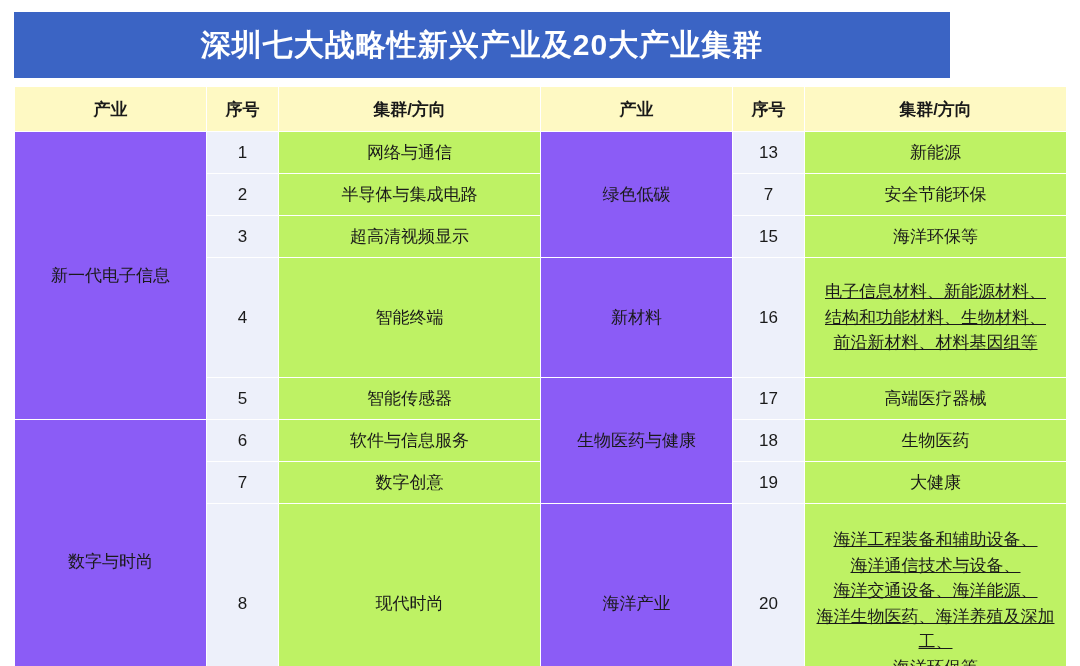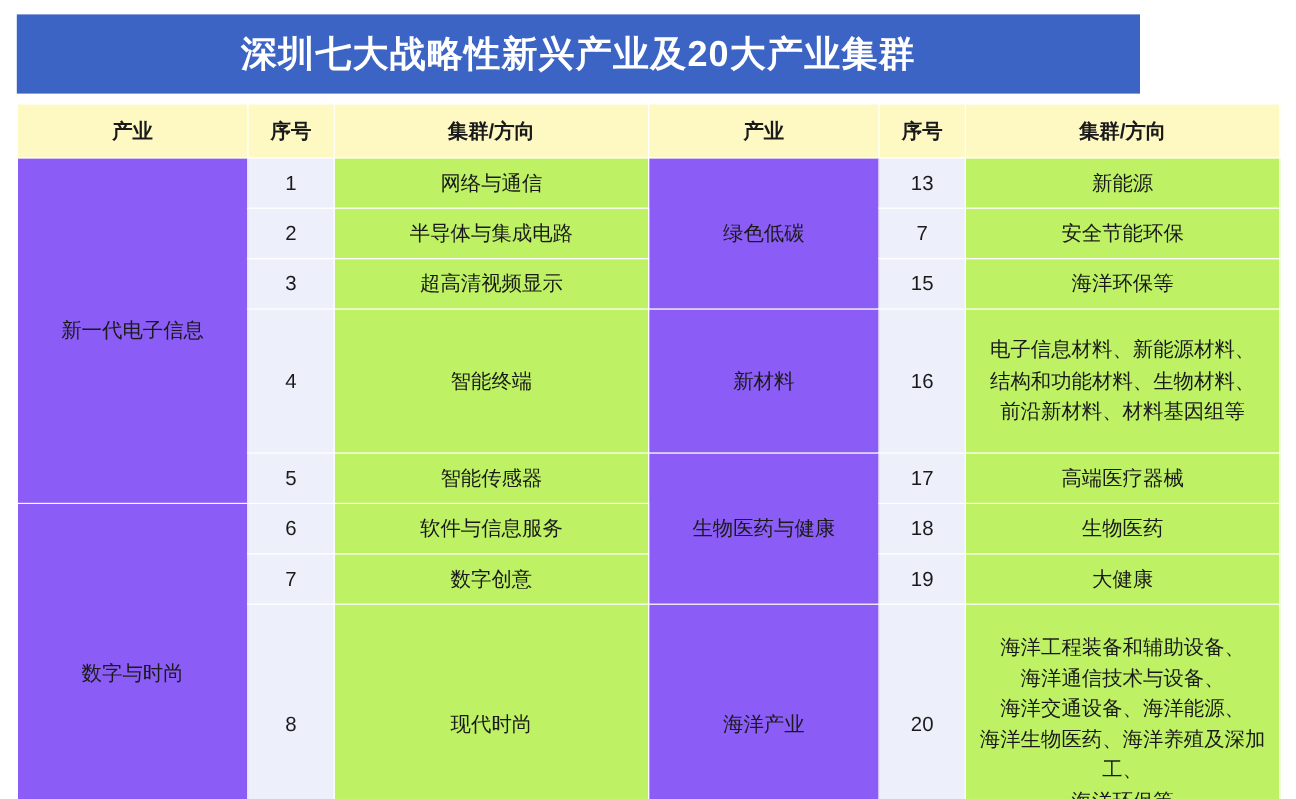--- a/index.html
+++ b/index.html
@@ -62,20 +62,21 @@
     background: #EDF0FA;
     font-size: 18px;
   }
   .c-cluster {
     background: #bef264;
     font-size: 18px;
   }
   .multiline {
     line-height: 1.5;
     font-size: 17px;
+    text-decoration: underline;
   }
   col.col-ind { width: 192px; }
   col.col-num { width: 72px; }
   col.col-clu { width: 262px; }
 </style>
 </head>
 <body>
 
 <div id="page">
 

